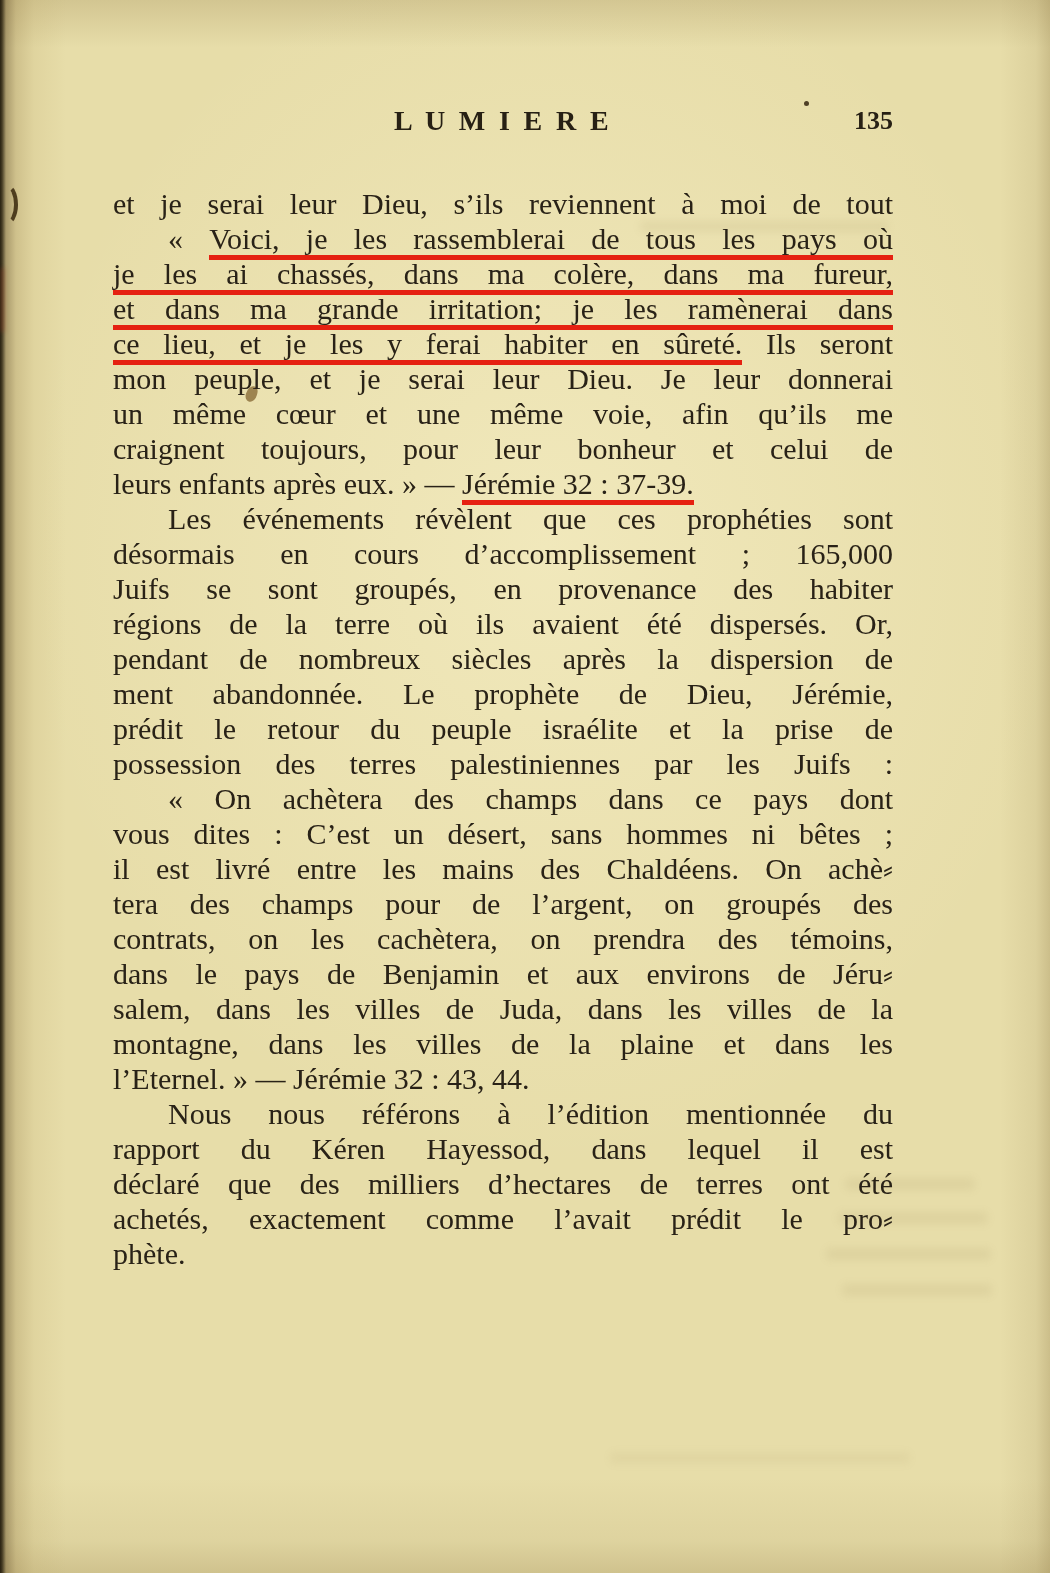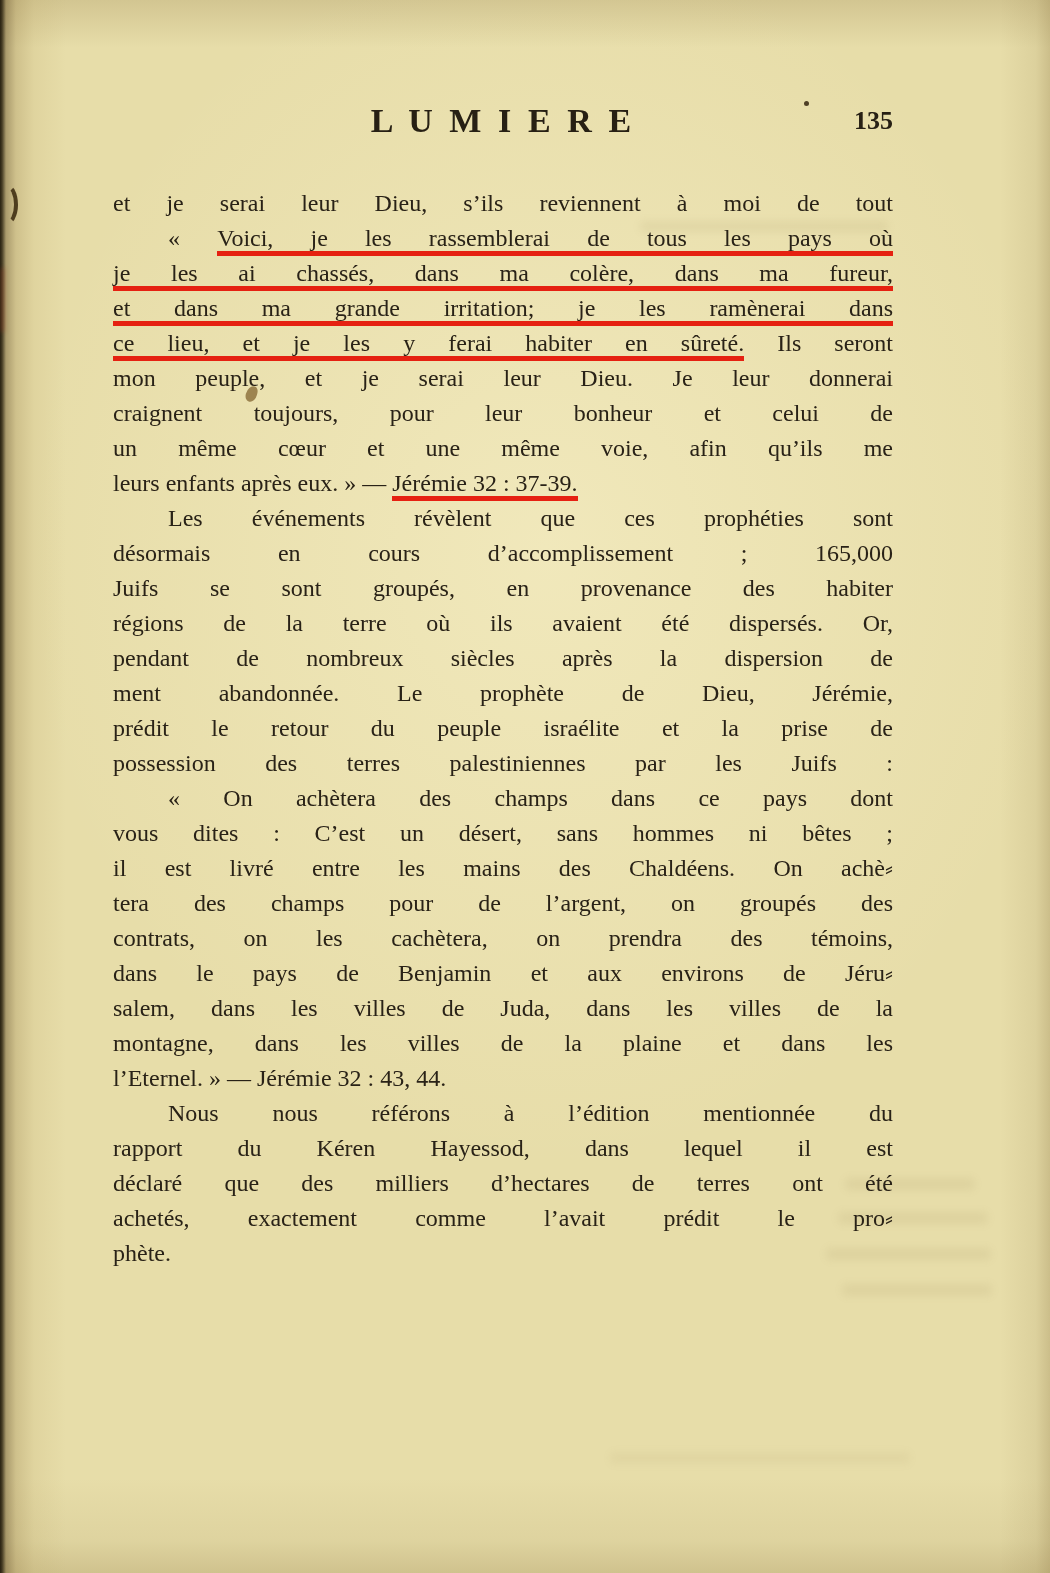--- a/index.html
+++ b/index.html
@@ -17,21 +17,21 @@
       radial-gradient(ellipse 700px 820px at 52% 35%, rgba(250,243,205,0.50), rgba(250,243,205,0) 75%);
     font-family: "Liberation Serif", "DejaVu Serif", "DejaVu Sans", serif;
     color: #292217;
   }
   .header {
     position: absolute;
     left: 113px; top: 100px; width: 780px; height: 42px;
   }
   .title {
     text-align: center;
-    font-size: 34px;
+    font-size: 28px;
     font-weight: 700;
     letter-spacing: 0.12em;
     line-height: 42px;
     color: #272014;
   }
   .pagenum {
     position: absolute;
     right: 0; top: 0;
     font-size: 26px;
     font-weight: 700;
@@ -39,21 +39,21 @@
     color: #272014;
   }
   .bodytext {
     position: absolute;
     left: 113px; top: 186px; width: 780px;
   }
   .line {
     position: relative;
     height: 35px;
     line-height: 35px;
-    font-size: 24px;
+    font-size: 30px;
     white-space: normal;
   }
   .j { text-align: justify; text-align-last: justify; }
   .ind { text-indent: 55px; }
   .rl { border-bottom: 5px solid rgba(229,22,8,0.95); margin-top: 44px; }
   
   .paren-mark {
     position: absolute; left: -7px; top: 183px;
     width: 17px; height: 35px;
     border: 4px solid transparent;
@@ -117,22 +117,22 @@
 
   <div class="bodytext">
 
     <div class="line j">et je serai leur Dieu, s’ils reviennent à moi de tout</div>
 
     <div class="line j ind"><span>«&nbsp;</span><span class="rl">Voici, je les rassemblerai de tous les pays où</span></div>
     <div class="line j"><span class="rl">je les ai chassés, dans ma colère, dans ma fureur,</span></div>
     <div class="line j"><span class="rl">et dans ma grande irritation; je les ramènerai dans</span></div>
     <div class="line j"><span class="rl">ce lieu, et je les y ferai habiter en sûreté.</span><span> Ils seront</span></div>
     <div class="line j">mon peuple, et je serai leur Dieu. Je leur donnerai</div>
+    <div class="line j">un même cœur et une même voie, afin qu’ils me</div>
     <div class="line j">craignent toujours, pour leur bonheur et celui de</div>
-    <div class="line j">un même cœur et une même voie, afin qu’ils me</div>
     <div class="line"><span>leurs enfants après eux.&nbsp;» — </span><span class="rl">Jérémie 32 : 37-39.</span></div>
 
     <div class="line j ind">Les événements révèlent que ces prophéties sont</div>
     <div class="line j">désormais en cours d’accomplissement ; 165,000</div>
     <div class="line j">Juifs se sont groupés, en provenance des habiter</div>
     <div class="line j">régions de la terre où ils avaient été dispersés. Or,</div>
     <div class="line j">pendant de nombreux siècles après la dispersion de</div>
     <div class="line j">ment abandonnée. Le prophète de Dieu, Jérémie,</div>
     <div class="line j">prédit le retour du peuple israélite et la prise de</div>
     <div class="line j">possession des terres palestiniennes par les Juifs :</div>

